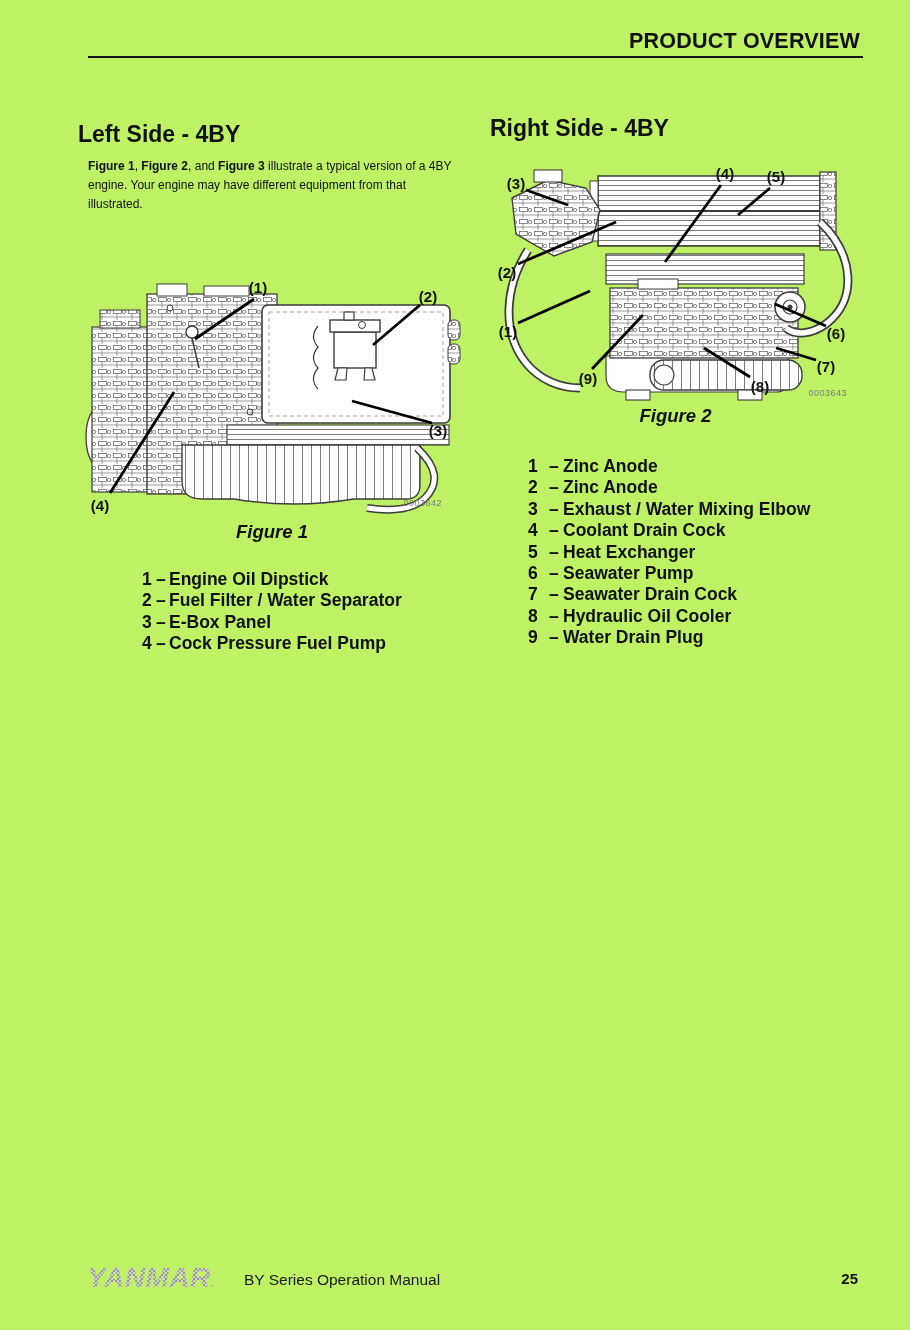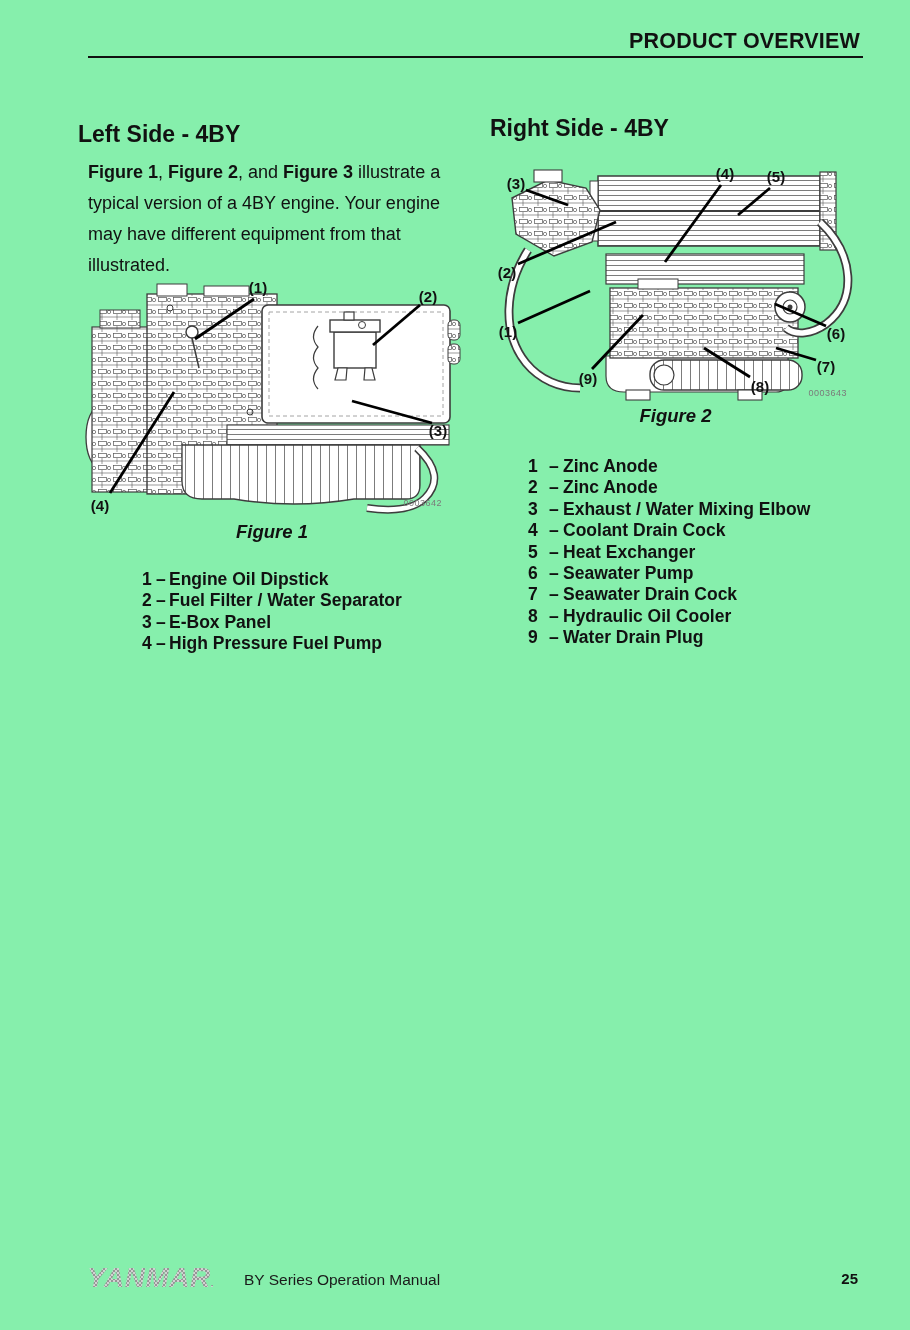--- a/index.html
+++ b/index.html
@@ -1,27 +1,27 @@
 <!DOCTYPE html>
 <html><head>
 <meta charset="utf-8">
 <style>
   html,body{margin:0;padding:0;background:#fff;}
-  .page{position:relative;width:910px;height:1330px;background:#86efac;
+  .page{position:relative;width:910px;height:1330px;background:#bef264;
         font-family:"Liberation Sans", sans-serif;color:#111;overflow:hidden;}
 
   .hdr{position:absolute;top:29px;right:50px;font-size:21.5px;font-weight:bold;letter-spacing:.2px;}
   .rule{position:absolute;top:56px;left:88px;width:775px;height:2px;background:#111;}
   .title{position:absolute;top:71px;left:87px;font-size:28px;font-weight:bold;letter-spacing:-.3px;}
 
   .colhead{position:absolute;font-size:23px;font-weight:bold;}
   .colhead.left{top:121px;left:78px;text-align:center;}
   .colhead.right{top:115px;left:490px;}
 
-  .intro{position:absolute;top:157px;left:88px;width:372px;font-size:18px;line-height:31px;}
+  .intro{position:absolute;top:157px;left:88px;width:372px;font-size:12px;line-height:19px;}
   .intro b{font-weight:bold;}
 
   .figwrap{position:absolute;}
   .fig1{left:82px;top:272px;width:380px;height:245px;}
   .fig2{left:488px;top:158px;width:375px;height:245px;}
   .figwrap svg{position:absolute;left:0;top:0;}
 
   .callout{position:absolute;transform:translate(-50%,-50%);font-size:15px;font-weight:bold;
            white-space:nowrap;background:transparent;}
   .figcode{position:absolute;font-size:9px;color:#7a7a7a;letter-spacing:.5px;}
@@ -127,21 +127,21 @@
     <div class="callout" style="left:356px;top:158px;">(3)</div>
     <div class="callout" style="left:18px;top:233px;">(4)</div>
     <div class="figcode">0003642</div>
   </div>
   <div class="figcap cap1">Figure 1</div>
 
   <div class="plist l1">
     <div class="row"><span class="num">1</span><span class="dash">–</span><span class="lbl">Engine Oil Dipstick</span></div>
     <div class="row"><span class="num">2</span><span class="dash">–</span><span class="lbl">Fuel Filter / Water Separator</span></div>
     <div class="row"><span class="num">3</span><span class="dash">–</span><span class="lbl">E-Box Panel</span></div>
-    <div class="row"><span class="num">4</span><span class="dash">–</span><span class="lbl">High Pressure Fuel Pump</span></div>
+    <div class="row"><span class="num">4</span><span class="dash">–</span><span class="lbl">Cock Pressure Fuel Pump</span></div>
   </div>
 
   <div class="figwrap fig2">
     <svg width="375" height="245" viewBox="0 0 375 245">
 
       <rect x="110" y="18" width="222" height="70" fill="url(#finsP)" stroke="#3d3d3d" stroke-width="1.5"></rect>
       <rect x="102" y="23" width="8" height="60" fill="#fff" stroke="#3d3d3d" stroke-width="1"></rect>
       <rect x="332" y="14" width="16" height="78" fill="url(#mechP)" stroke="#3d3d3d" stroke-width="1.2"></rect>
       <line x1="110" y1="53" x2="332" y2="53" stroke="#3d3d3d" stroke-width="2"></line>
 

